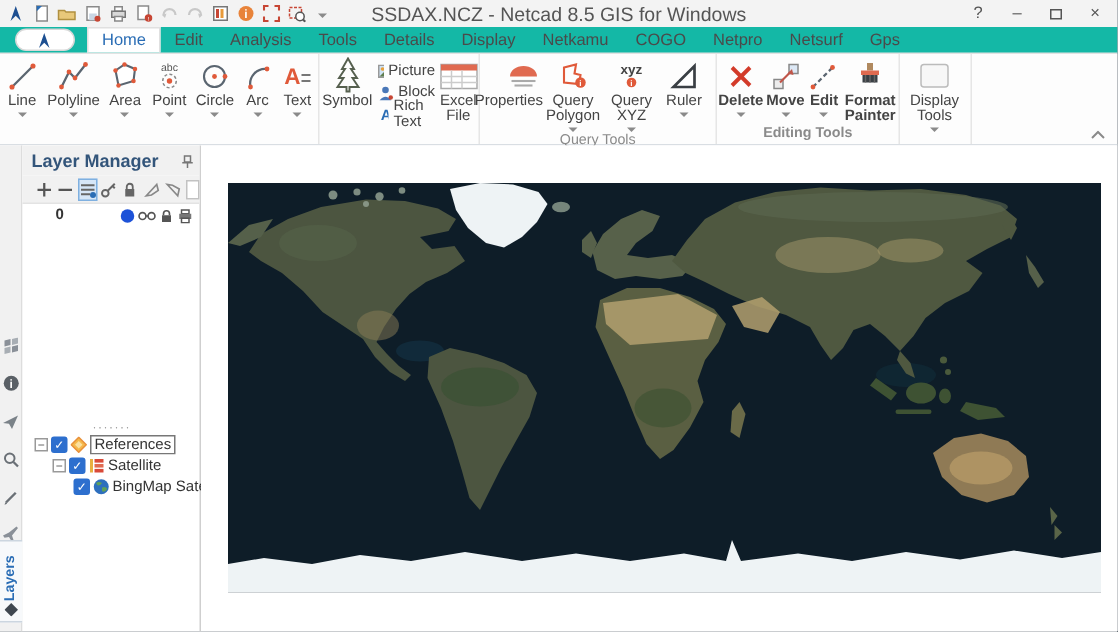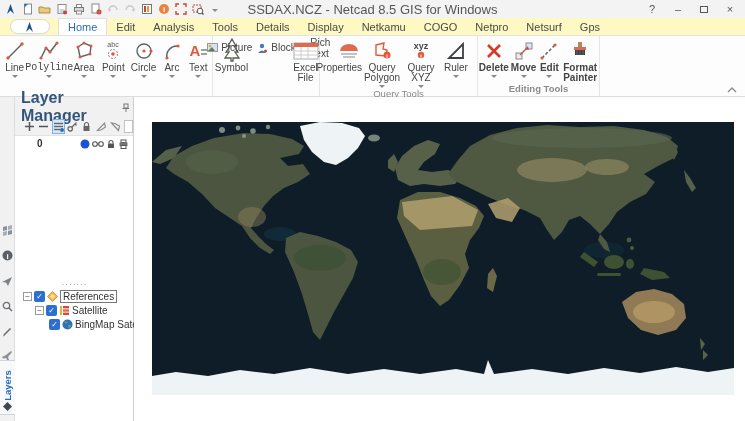--- a/index.html
+++ b/index.html
@@ -10,52 +10,52 @@
   
   .titlebar { position:absolute; top:0; left:0; width:745px; height:18px; background:#f3f3f3; display:flex; align-items:center; }
   .qat { display:flex; align-items:center; gap:4px; padding-left:4px; }
   .qat .qi { width:13px; height:13px; display:flex; align-items:center; justify-content:center; }
   .title-text { position:absolute; left:0; right:0; text-align:center; font-size:13px; color:#555; pointer-events:none; }
   .win-controls { position:absolute; right:2px; top:0; height:18px; display:flex; }
   .win-controls .wc { width:26px; height:18px; display:flex; align-items:center; justify-content:center; font-size:11px; color:#555; }
   .restore-box { width:8px; height:7px; border:1px solid #555; }
 
   
-  .tabbar { position:absolute; top:18px; left:0; width:745px; height:18px; background:#fef9c3; display:flex; align-items:flex-end; border-bottom:1px solid #e2e2e2; }
+  .tabbar { position:absolute; top:18px; left:0; width:745px; height:18px; background:#14b8a6; display:flex; align-items:flex-end; border-bottom:1px solid #e2e2e2; }
   .appbtn { width:40px; height:15px; margin:0 8px 1px 10px; background:#fff; border:1px solid #d8d8d8; border-radius:8px; display:flex; align-items:center; justify-content:center; }
   .tab { height:17px; padding:0 9px; font-size:11px; color:#4a4a4a; display:flex; align-items:center; }
   .tab.active { background:#fff; color:#2a6db5; border:1px solid #e0e0e0; border-bottom:none; }
 
   
   .ribbon { position:absolute; top:36px; left:0; width:745px; height:61px; background:#fdfdfd; border-bottom:1px solid #d9dee3; display:flex; }
   .rgroup { position:relative; height:60px; border-right:1px solid #e6e6e6; display:flex; flex-direction:column; }
   .rgroup-content { flex:1; display:flex; align-items:flex-start; padding-top:2px; }
   .rgroup-label { height:13px; text-align:center; font-size:9.5px; color:#8a8a8a; line-height:11px; }
   .rbtn { display:flex; flex-direction:column; align-items:center; padding-top:1px; }
   .rbtn .ric { height:24px; display:flex; align-items:center; justify-content:center; }
   .rbtn .rlb { font-size:10px; color:#444; text-align:center; line-height:10px; }
   .caret { width:0; height:0; border-left:3px solid transparent; border-right:3px solid transparent; border-top:3px solid #8a8a8a; margin-top:2px; }
-  .stackcol { display:flex; flex-direction:row; justify-content:center; gap:1px; padding-top:3px; }
+  .stackcol { display:flex; flex-direction:column; justify-content:space-between; gap:1px; padding-top:3px; }
   .sbtn { display:flex; align-items:center; gap:3px; height:13px; font-size:10px; color:#444; padding:0 2px; }
   .ribbon-collapse { position:absolute; right:8px; bottom:3px; }
 
   
   .main { position:absolute; top:97px; left:0; width:745px; height:324px; background:#fff; }
 
   
   .strip { position:absolute; left:0; top:0; width:15px; height:324px; background:#f1f1f1; border-right:1px solid #ddd; }
   .strip .si { position:absolute; left:2px; width:11px; height:11px; }
   .layers-tab { position:absolute; left:0; top:263px; width:15px; height:55px; background:#f7f9fb; border-top:1px solid #ccd6e0; border-bottom:1px solid #ccd6e0; }
   .layers-tab .vtext { position:absolute; left:-15px; top:19px; width:44px; text-align:center; transform:rotate(-90deg); font-size:9.5px; font-weight:bold; color:#2a6db5; }
   .layers-tab svg { position:absolute; left:3px; bottom:3px; }
 
   
   .panel { position:absolute; left:15px; top:0; width:119px; height:324px; background:#fff; border-right:1px solid #cfcfcf; }
   .panel-header { height:20px; background:#f1f1f1; display:flex; align-items:center; justify-content:space-between; padding:0 4px 0 6px; }
-  .panel-title { font-size:16px; font-weight:bold; color:#33557a; }
+  .panel-title { font-size:12px; font-weight:bold; color:#33557a; }
   .panel-toolbar { height:19px; background:#f1f1f1; display:flex; align-items:center; gap:2px; padding-left:8px; border-bottom:1px solid #e3e3e3; }
   .ptb { width:13px; height:15px; display:flex; align-items:center; justify-content:center; }
   .ptb.sel { background:#d6e6f7; border:1px solid #7fb0e0; }
   .blankbox { width:10px; height:13px; background:#fff; border:1px solid #c2c2c2; }
   .layer-row0 { height:15px; display:flex; align-items:center; font-size:10px; font-weight:bold; color:#333; padding:0 4px 0 22px; }
   .layer-row0 .sp { flex:1; }
   .layer-row0 .li { margin-left:2px; display:flex; }
   .splitter { position:absolute; left:0; top:185px; width:119px; text-align:center; font-size:8px; letter-spacing:1px; color:#999; line-height:6px; }
   .tree { position:absolute; left:0; top:192px; width:119px; }
   .trow { height:14px; display:flex; align-items:center; font-size:10px; color:#333; white-space:nowrap; overflow:hidden; }
@@ -193,21 +193,21 @@
           <span class="ric">
               <svg width="22" height="22">
                 <line x1="4" y1="18" x2="18" y2="4" stroke="#5a6570" stroke-width="1.5"></line>
                 <circle cx="4" cy="18" r="1.7" fill="#e05a3a"></circle>
                 <circle cx="18" cy="4" r="1.7" fill="#e05a3a"></circle>
               </svg>
             </span>
           <span class="rlb">Line</span>
           <span class="caret"></span>
         </div>
-        <div class="rbtn" style="width:40px;font-family:Liberation Mono, monospace;">
+        <div class="rbtn" style="width:40px;">
           <span class="ric">
               <svg width="22" height="22">
                 <polyline points="3,18 8,8 12,12 19,3" fill="none" stroke="#5a6570" stroke-width="1.5"></polyline>
                 <circle cx="3" cy="18" r="1.6" fill="#e05a3a"></circle>
                 <circle cx="8" cy="8" r="1.6" fill="#e05a3a"></circle>
                 <circle cx="12" cy="12" r="1.6" fill="#e05a3a"></circle>
                 <circle cx="19" cy="3" r="1.6" fill="#e05a3a"></circle>
               </svg>
             </span>
           <span class="rlb">Polyline</span>
@@ -417,20 +417,34 @@
                 <line x1="12" y1="10" x2="12" y2="15" stroke="#666"></line>
                 <line x1="15" y1="10" x2="15" y2="15" stroke="#666"></line>
               </svg>
             </span>
           <span class="rlb">Format Painter</span>
         </div>
       </div>
       <div class="rgroup-label">Editing Tools</div>
     </div>
 
+    <div class="rgroup" style="width:48px; border-right:1px solid #e6e6e6;">
+      <div class="rgroup-content">
+        <div class="rbtn" style="width:46px;">
+          <span class="ric">
+              <svg width="24" height="20">
+                <rect x="3" y="2" width="18" height="15" rx="2" fill="#f7f7f7" stroke="#bbb"></rect>
+              </svg>
+            </span>
+          <span class="rlb">Display Tools</span>
+          <span class="caret"></span>
+        </div>
+      </div>
+      <div class="rgroup-label"></div>
+    </div>
 
     <span class="ribbon-collapse">
       <svg width="10" height="6">
           <polyline points="1,5 5,1 9,5" fill="none" stroke="#8a8a8a" stroke-width="1.3"></polyline>
         </svg>
     </span>
   </div>
 
   <div class="main">
 

